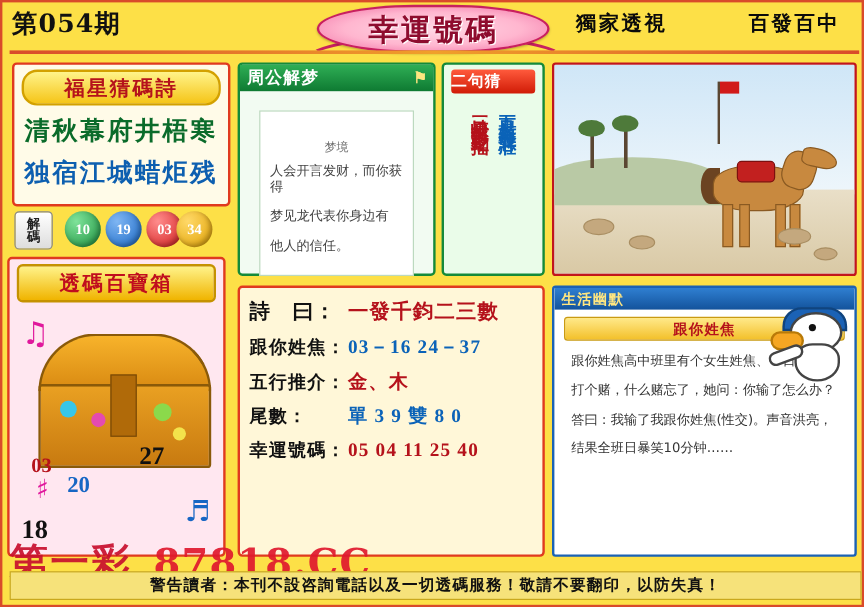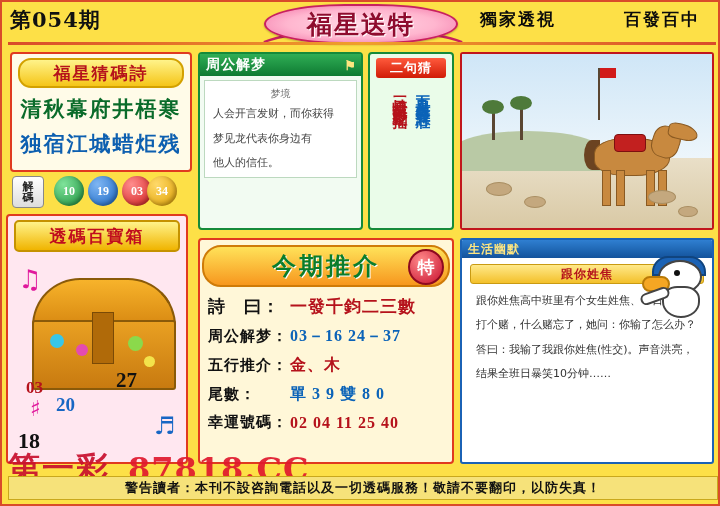--- a/index.html
+++ b/index.html
@@ -148,41 +148,41 @@
   }
   .dream-head{
     height:22px;background:linear-gradient(180deg,#2fae55,#0e7a32);
     display:flex;align-items:center;padding-left:6px;
   }
   .dream-head span{
     font-family:"DejaVu Serif",serif;font-size:14px;font-weight:bold;color:#fff;letter-spacing:1px;
   }
   .dream-head .flag{margin-left:auto;margin-right:4px;font-size:13px;color:#ffe680;}
   .dream-inner{
-    margin:4px;height:98px;background:#fff;border:1px solid #bcd9bf;
-    padding:6px 8px;box-sizing:border-box;
+    margin:16px;height:138px;background:#fff;border:1px solid #bcd9bf;
+    padding:23px 8px;box-sizing:border-box;
   }
   .dream-sub{
     text-align:center;font-size:10px;color:#6d6d6d;margin-bottom:7px;
     font-family:"DejaVu Sans",sans-serif;
   }
   .dream-line{
     font-size:11px;color:#444;line-height:1.15;margin-bottom:12px;
     font-family:"DejaVu Sans",sans-serif;
   }
 
   
   .verse-box{
     left:366px;top:50px;width:86px;height:178px;
     background:#eafce9;border:2px solid #158a3a;border-radius:4px;
   }
   .verse-head{
     margin:4px auto 0;width:70px;height:20px;
     background:linear-gradient(180deg,#ff5a3c,#d01b06);
-    border-radius:3px;display:flex;align-items:center;justify-content:center;
+    border-radius:3px;display:flex;align-items:center;justify-content:flex-start;
   }
   .verse-head span{
     font-family:"DejaVu Serif",serif;font-size:13px;font-weight:bold;color:#fff;letter-spacing:1px;
   }
   .verse-cols{
     margin-top:6px;display:flex;justify-content:center;gap:8px;
   }
   .vcol{
     writing-mode:vertical-rl;text-orientation:upright;
     font-family:"DejaVu Serif",serif;font-size:15px;font-weight:bold;
@@ -297,21 +297,21 @@
   }
 </style>
 </head>
 <body>
 
 <div class="page">
 
   <div class="issue">第054期</div>
   <div class="hdr-arc"></div>
   <div class="title-banner">
-    <span>福星送特</span>
+    <span>幸運號碼</span>
   </div>
   <div class="hdr-right1">獨家透視</div>
   <div class="hdr-right2">百發百中</div>
   <div class="hdr-rule"></div>
 
   <div class="box poem-box">
     <div class="poem-title">
       <span>福星猜碼詩</span>
     </div>
     <div class="poem-line">清秋幕府井梧寒</div>
@@ -396,44 +396,40 @@
       <div class="h-leg" style="left:66px;top:46px;"></div>
       <div class="h-leg" style="left:78px;top:46px;"></div>
     </div>
     <div class="rock" style="left:24px;top:128px;width:24px;height:12px;"></div>
     <div class="rock" style="left:62px;top:142px;width:20px;height:10px;"></div>
     <div class="rock" style="left:186px;top:136px;width:26px;height:12px;"></div>
     <div class="rock" style="left:216px;top:152px;width:18px;height:9px;"></div>
   </div>
 
   <div class="box tuijie-box">
-    <div class="tj-title-wrap">
-      <span class="t">今期推介</span>
-      <span class="tj-te">特</span>
-    </div>
 
     <div class="tj-row big">
       <span class="tj-lab">詩　曰：</span>
       <span class="tj-val">一發千鈞二三數</span>
     </div>
     <div class="tj-row">
-      <span class="tj-lab">周公解梦：</span>
+      <span class="tj-lab">跟你姓焦：</span>
       <span class="tj-val blue">03－16  24－37</span>
     </div>
     <div class="tj-row">
       <span class="tj-lab">五行推介：</span>
       <span class="tj-val">金、木</span>
     </div>
     <div class="tj-row">
       <span class="tj-lab">尾數：</span>
       <span class="tj-val blue">單  3 9   雙  8 0</span>
     </div>
     <div class="tj-row">
       <span class="tj-lab">幸運號碼：</span>
-      <span class="tj-val">02 04 11 25 40</span>
+      <span class="tj-val">05 04 11 25 40</span>
     </div>
   </div>
 
   <div class="box life-box">
     <div class="life-head">
       <span>生活幽默</span>
     </div>
     <div class="duck">
       <div class="duck-cap"></div>
       <div class="duck-head"></div>

